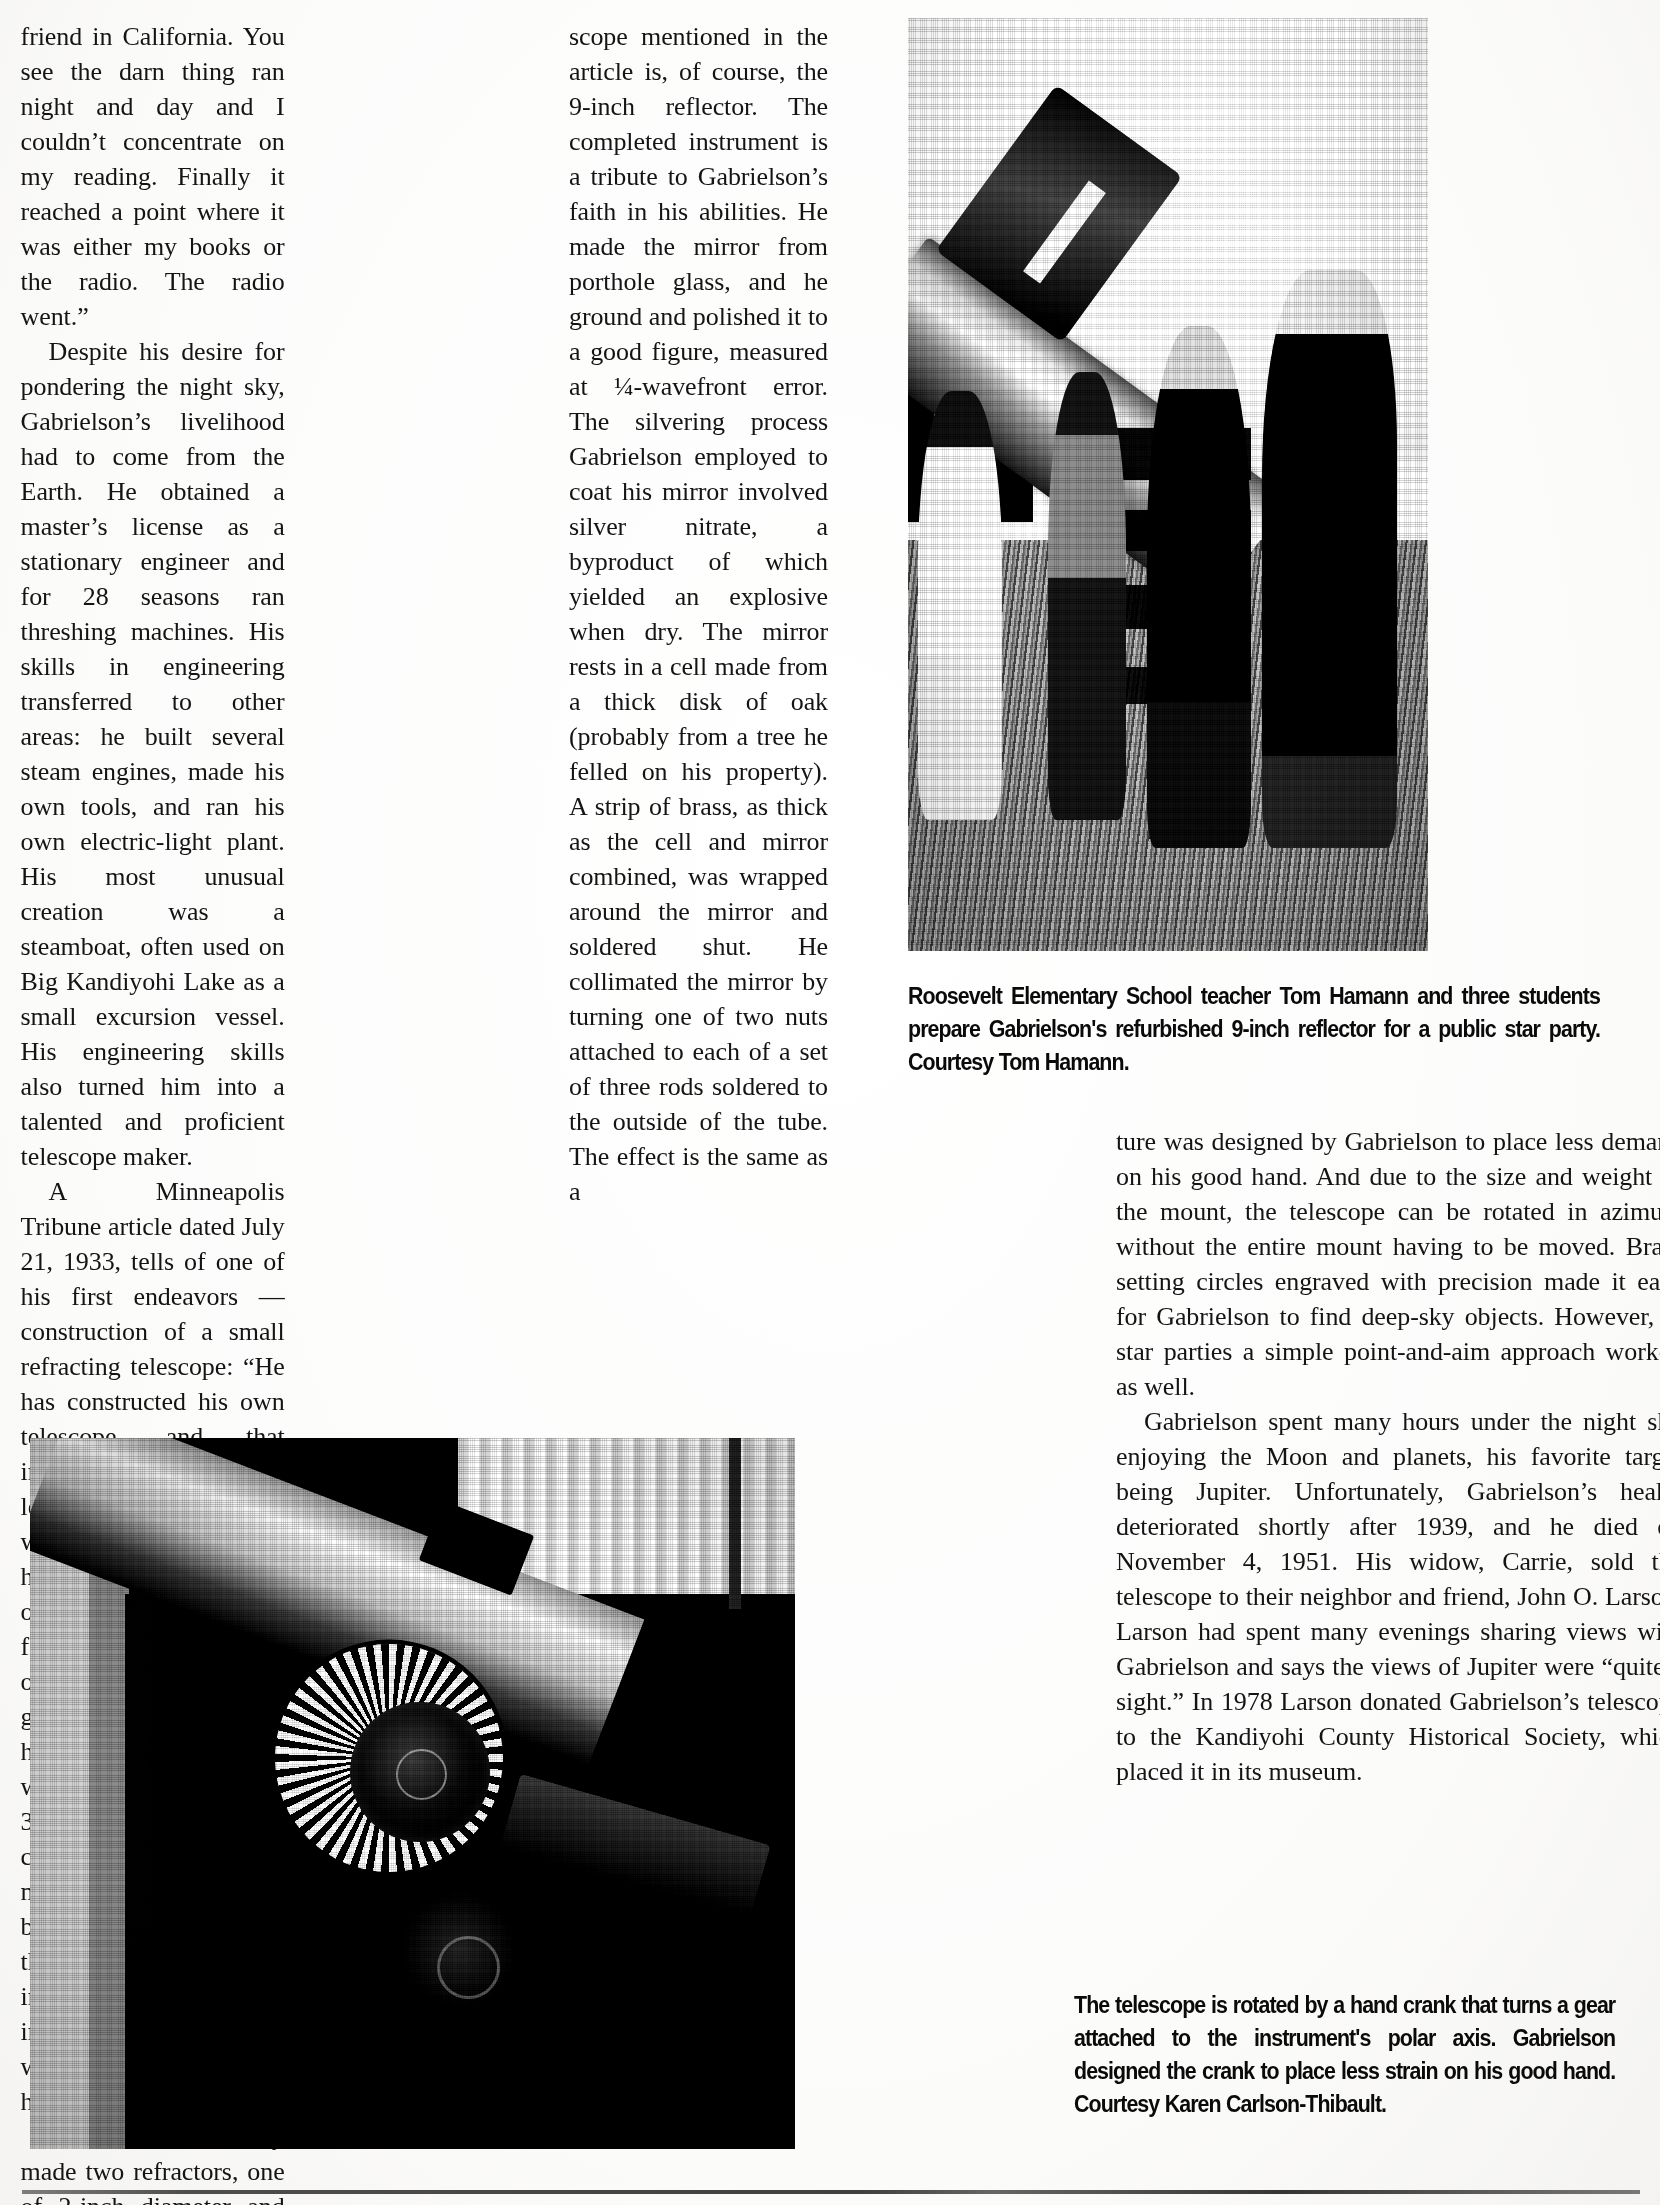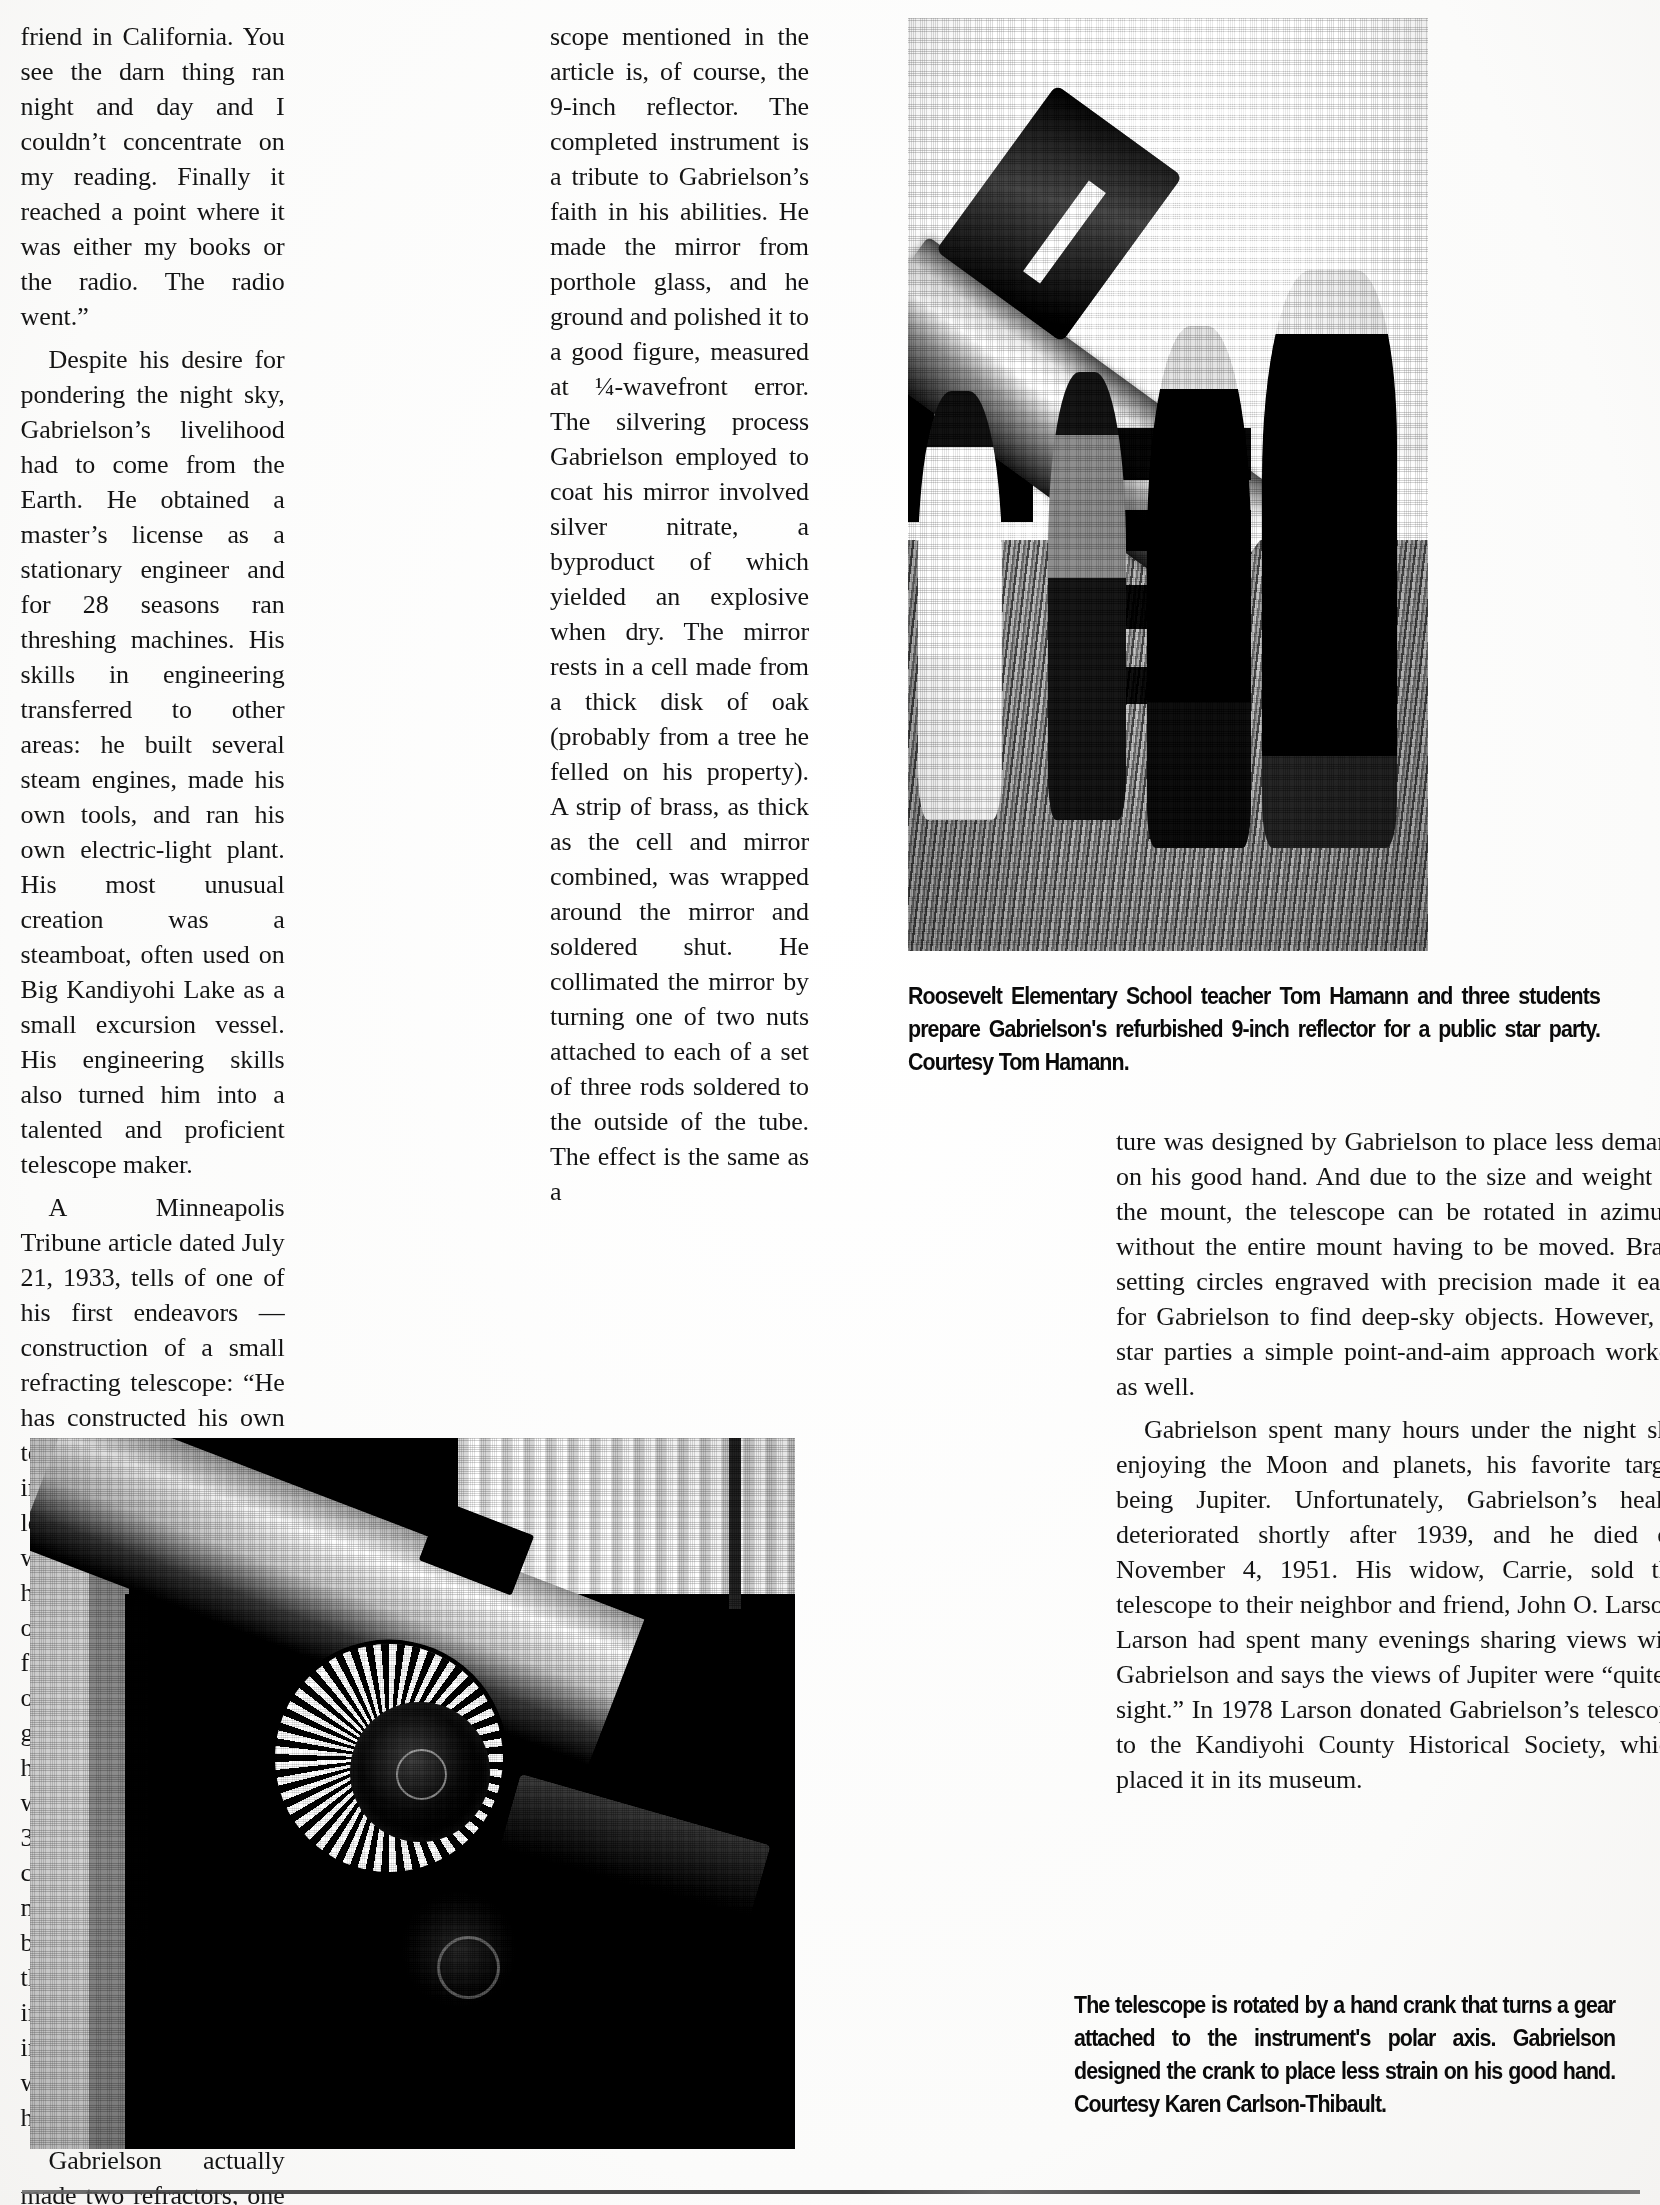--- a/index.html
+++ b/index.html
@@ -36,21 +36,21 @@
     letter-spacing: -0.1px;
     word-spacing: 0.3px;
     color: #141414;
     hyphens: manual;
   }
   .col p {
     margin: 0;
     text-indent: 28px;
   }
   .col p.noindent { text-indent: 0; }
-  .col p + p { margin-top: 8px; }
+  .col p + p { margin-top: 0; }
 
   
   .caption {
     position: absolute;
     font-family: "Liberation Sans", "DejaVu Sans", sans-serif;
     font-size: 23px;
     line-height: 33px;
     font-weight: 700;
     letter-spacing: -1px;
     word-spacing: 0.4px;
@@ -269,21 +269,21 @@
     left: 22px;
     top: 2190px;
     width: 1618px;
     height: 3.7px;
     background: linear-gradient(90deg, #707070 0%, #3b3b3b 10%, #2b2b2b 52%, #555 60%, #1f1f1f 78%, #6a6a6a 100%);
     opacity: .9;
   }
 
   
   #col-1-top   { left: 20.6px;   top: 19px;   width: 264px;  }
-  #col-2-top   { left: 550px;  top: 19px;   width: 259px;  }
+  #col-2-top   { left: 569px;  top: 19px;   width: 259px;  }
   #col-1-2wide { left: 20.6px;   top: 1124px; width: 507px;  }
   #col-2-2wide { left: 547px;  top: 1124px; width: 507px;  }
   #col-3       { left: 1116px; top: 1124px; width: 567px;  }
 
   #caption-star-party { left: 908px; top: 980px; width: 744px; }
   #caption-gear       { left: 1074px; top: 1989px; width: 582px;  }
 </style>
 </head>
 <body>
 

